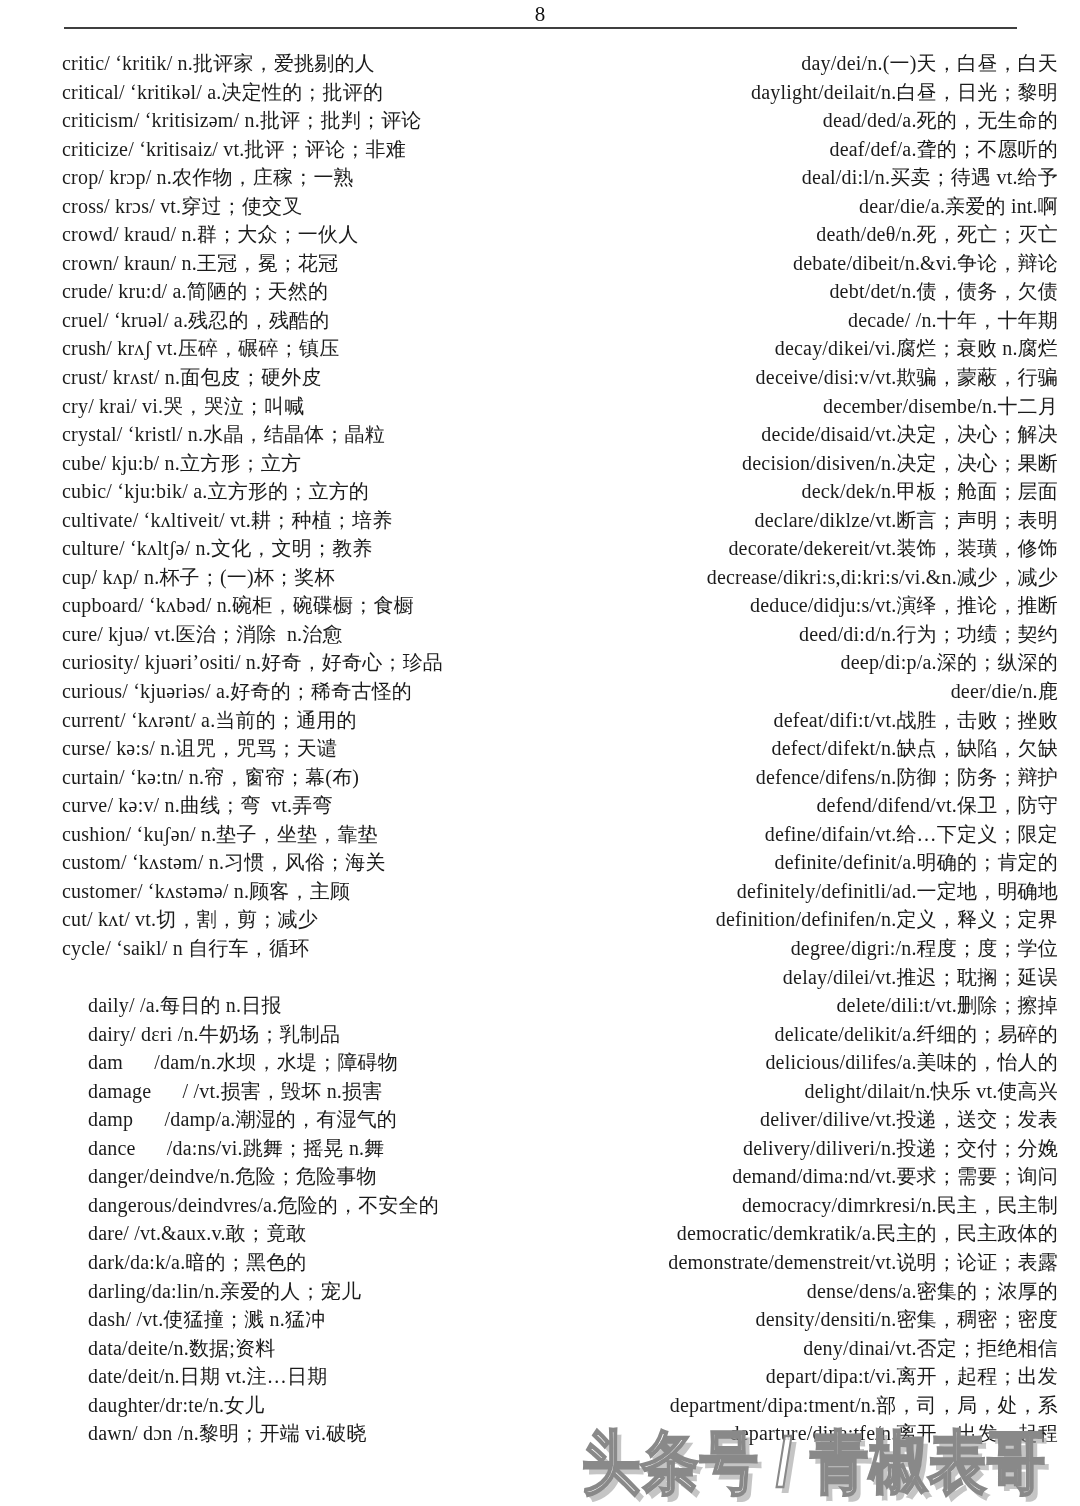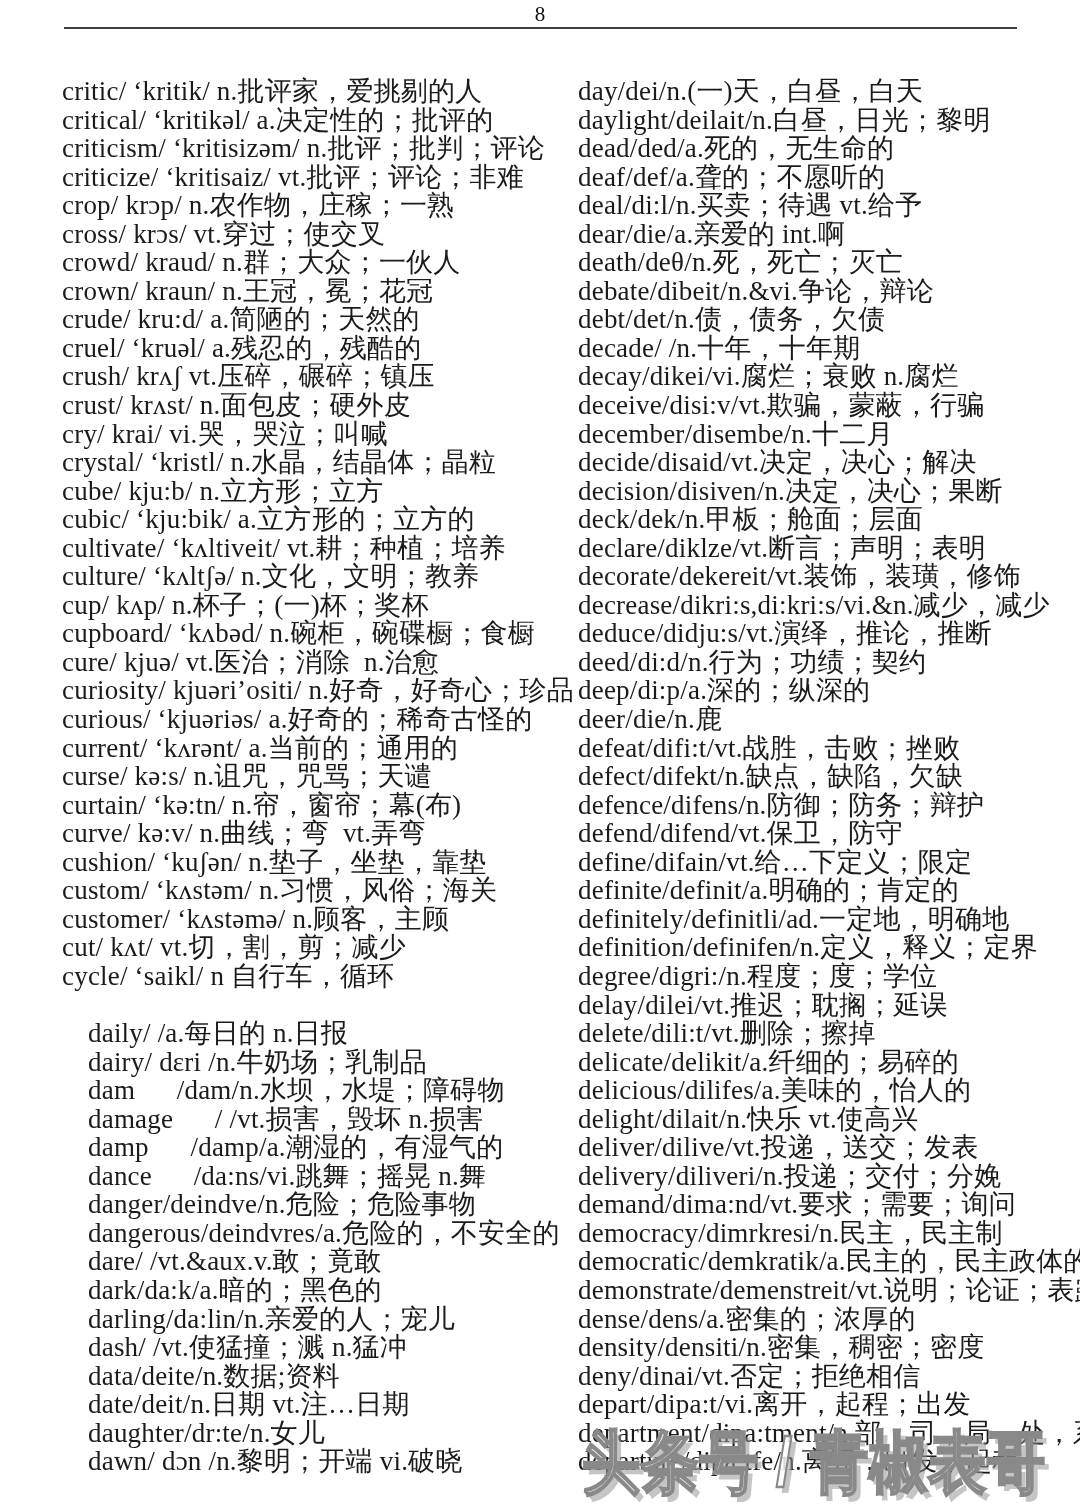--- a/index.html
+++ b/index.html
@@ -14,25 +14,25 @@
   .page-number {
     position:absolute; top:2px; left:0; width:1080px;
     text-align:center; font-size:21px; color:#111;
   }
   .header-rule {
     position:absolute; top:27px; left:64px; width:953px; height:2px;
     background:#3f3f3f;
   }
   .col {
     position:absolute; top:49px;
-    font-size:27px; line-height:28.55px;
-    white-space:pre; letter-spacing:0.2px;margin-top:28px;
+    font-size:20px; line-height:28.55px;
+    white-space:pre; letter-spacing:0.2px;
   }
   .col-left  { left:62px;  width:515px; }
-  .col-right { left:578px; width:480px; }
+  .col-right { left:578px; width:480px;text-align:right; }
   .entry { height:28.55px; }
   .entry.indent { padding-left:26px;font-family:Liberation Serif, serif; }
   .entry.blank { height:28.55px; }
   .watermark-svg { position:absolute; left:582px; top:1412px; }
   .watermark-svg text {
     font-family:"Liberation Sans","DejaVu Sans",sans-serif;
     font-weight:bold; font-size:58px; letter-spacing:1px;
   }
   .wm-shadow { fill:rgba(150,150,150,0.55); stroke:none; }
   .wm-face   { fill:rgba(255,255,255,0.82); stroke:#898989; stroke-width:2px; }

